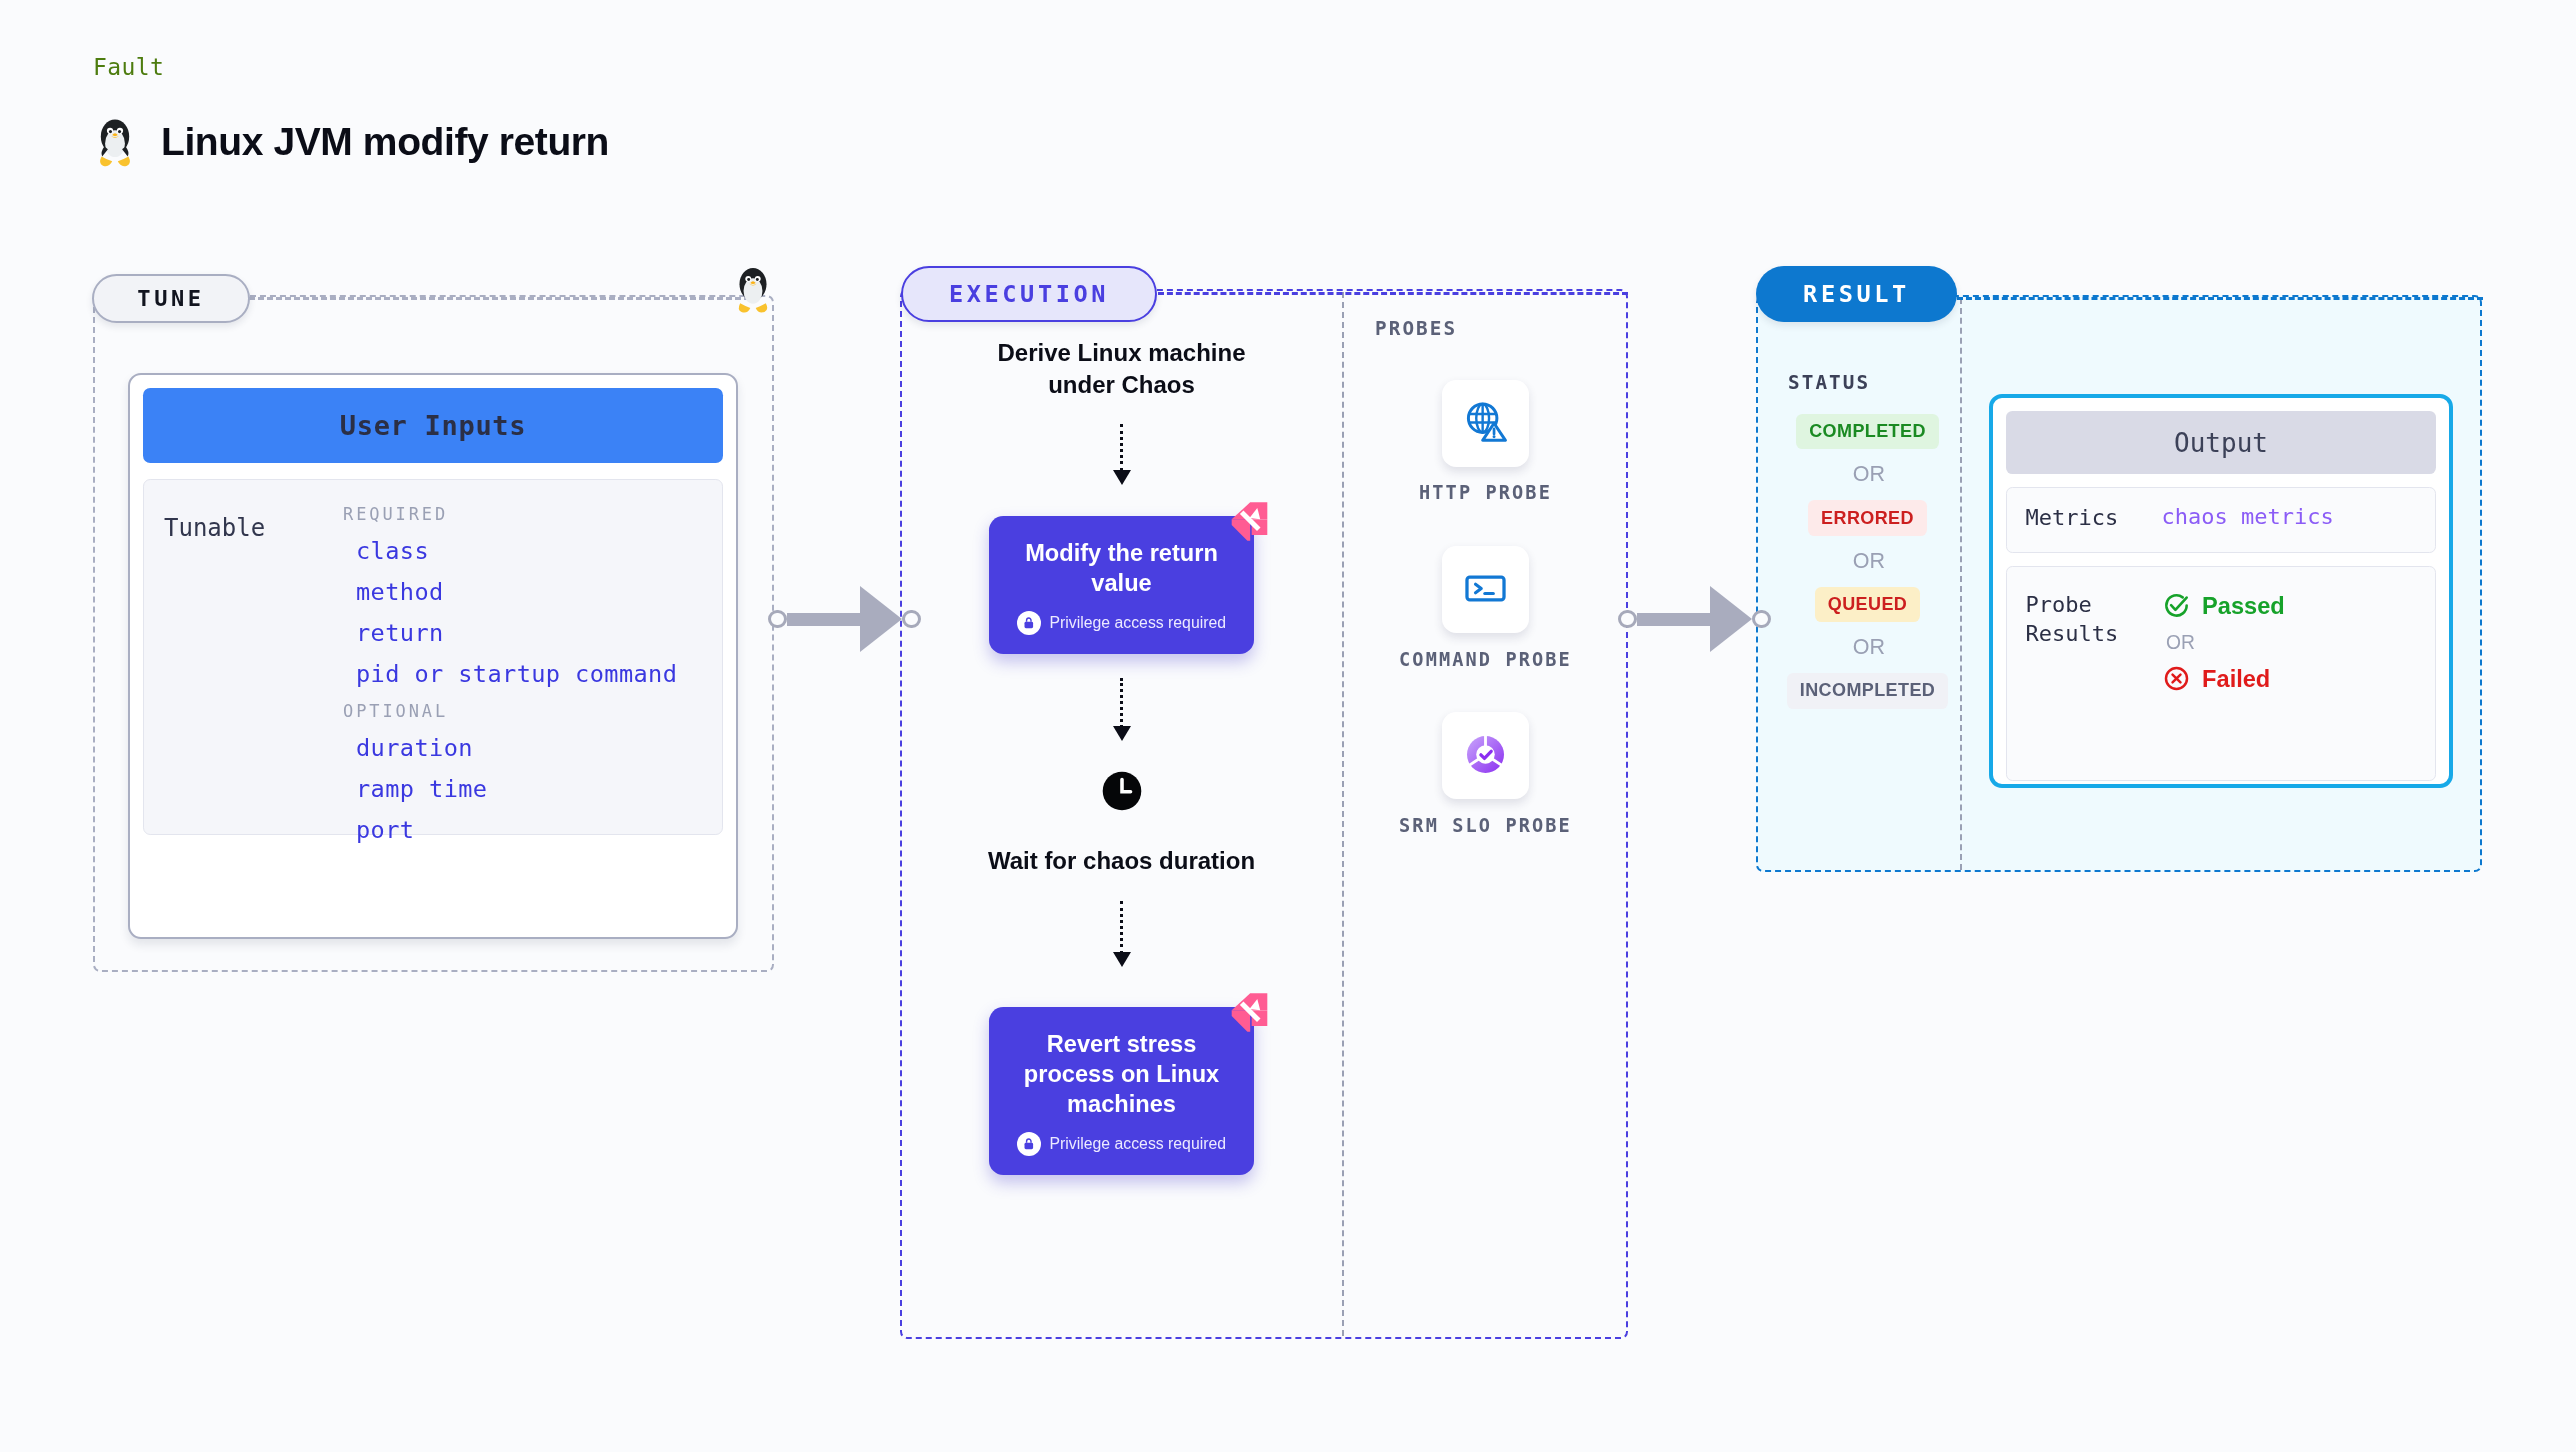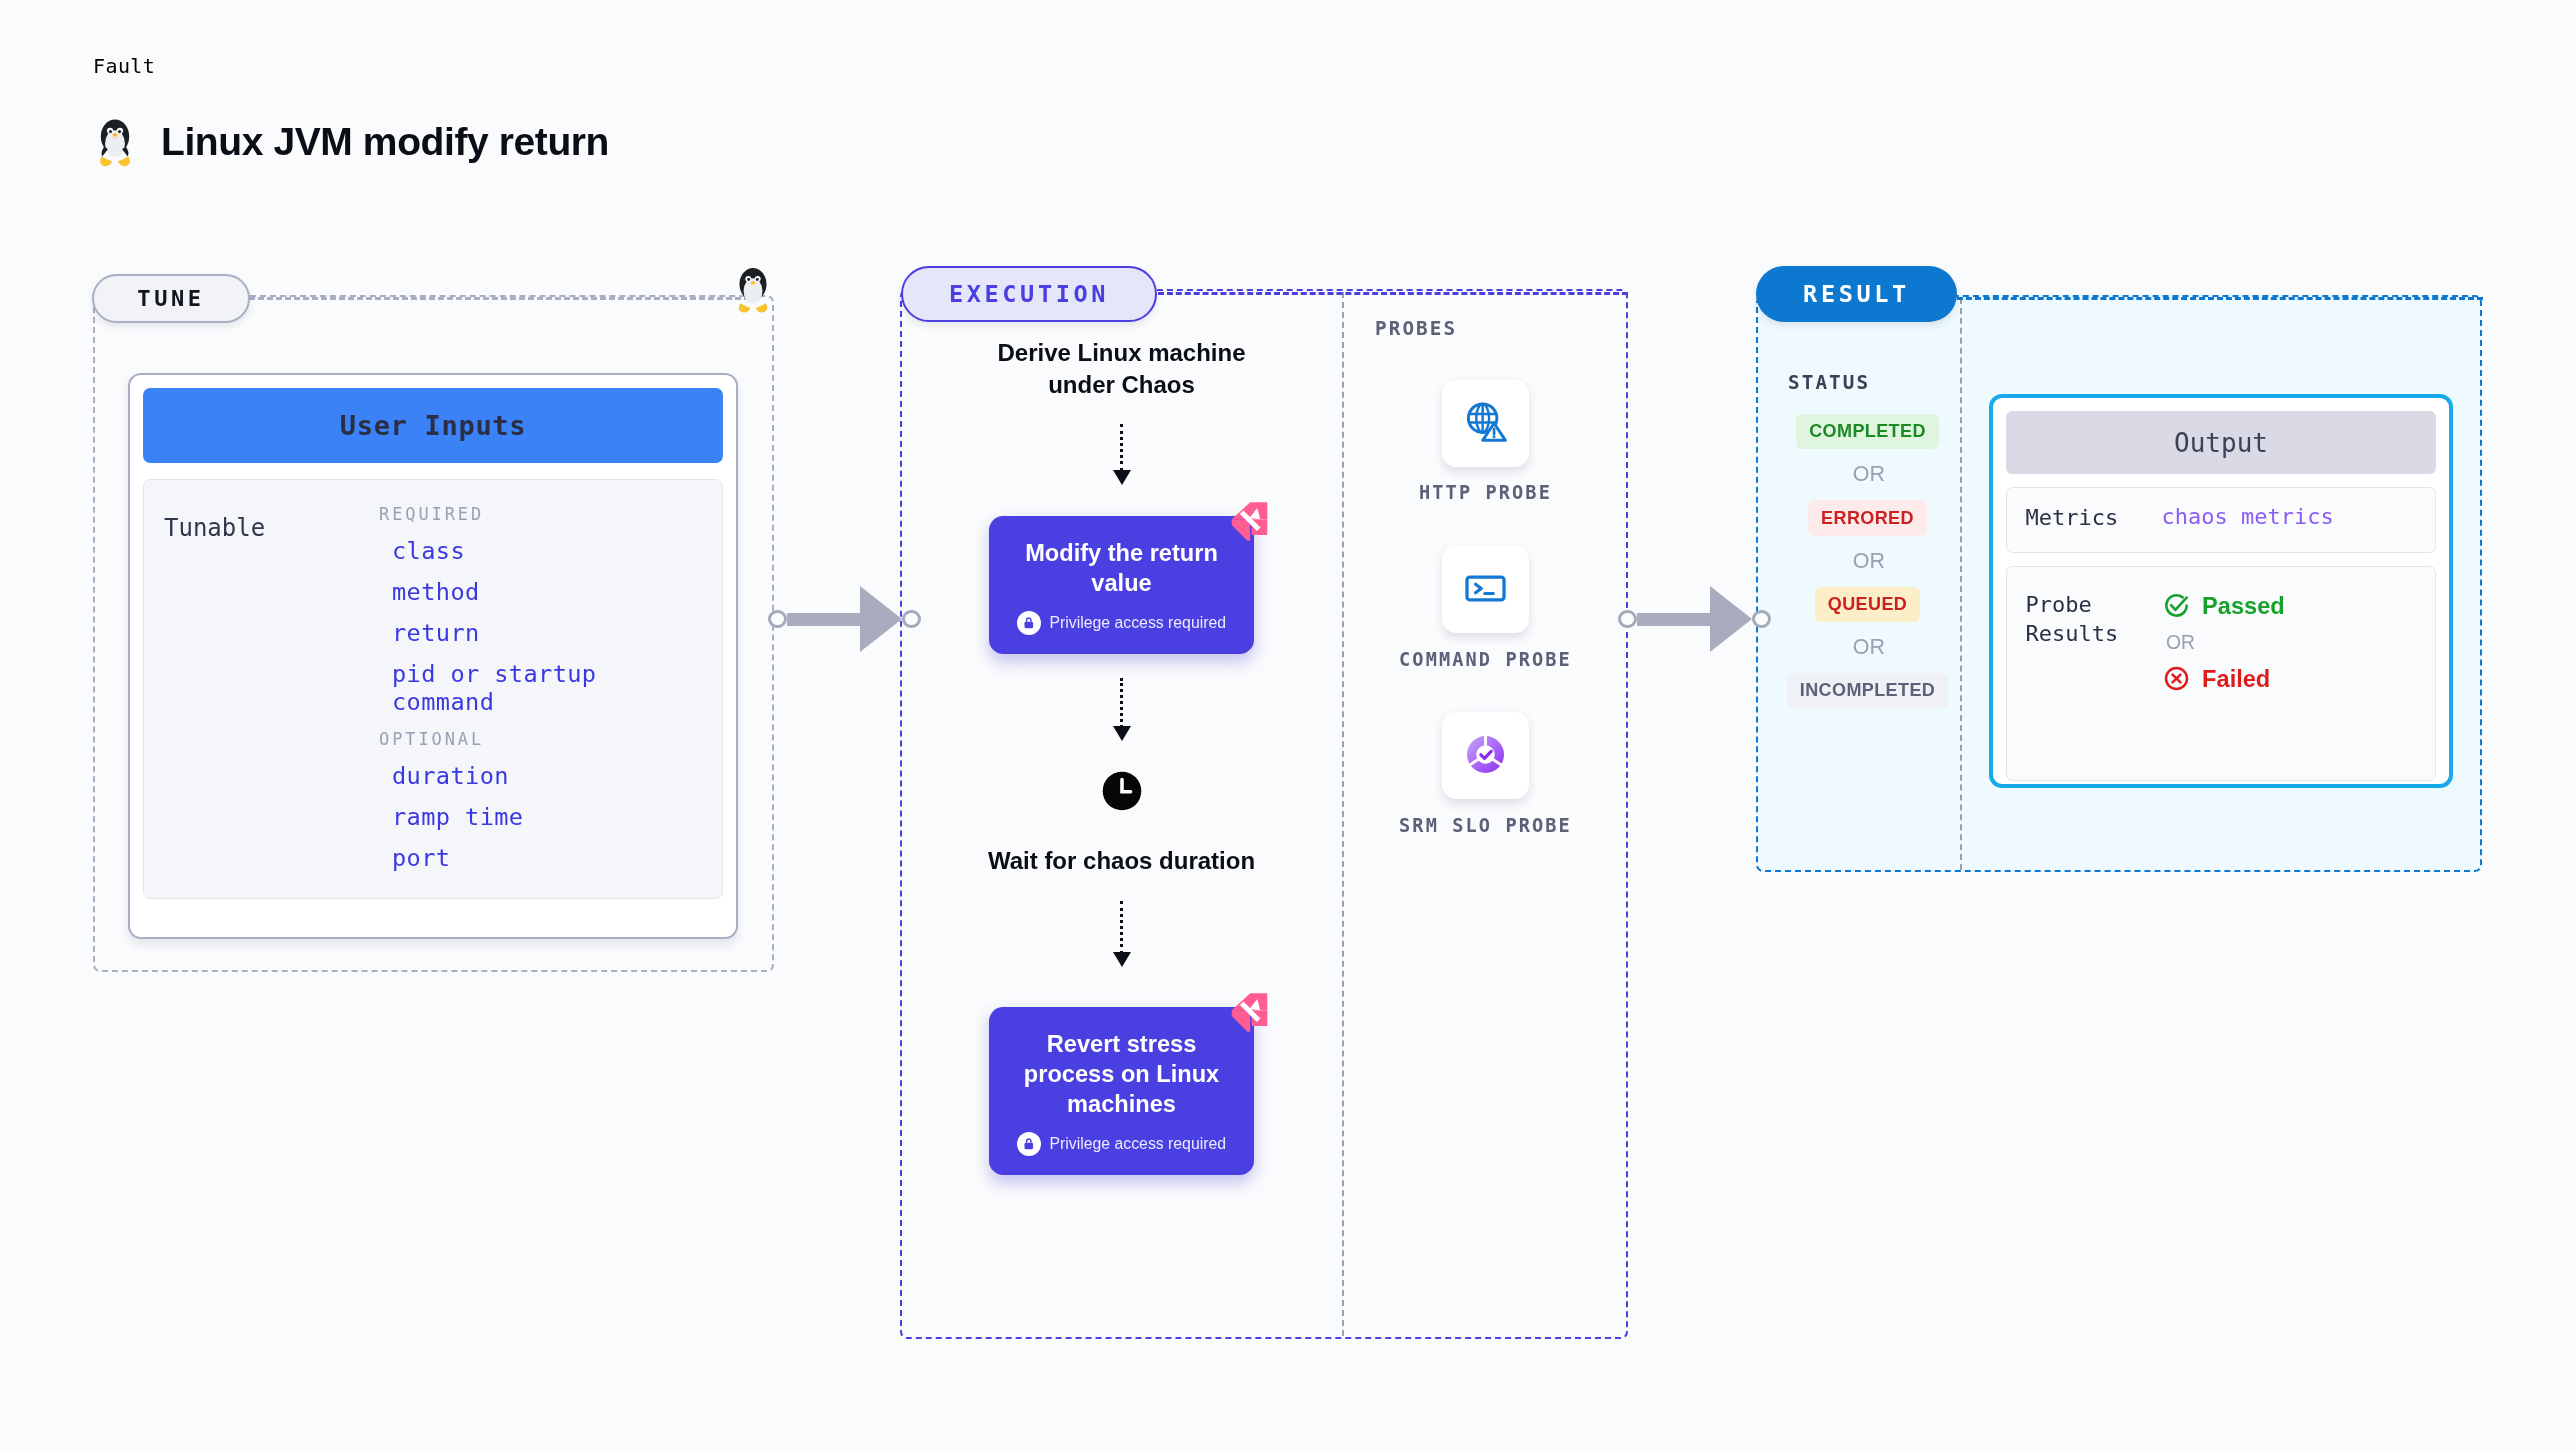--- a/index.html
+++ b/index.html
@@ -9,21 +9,21 @@
     background: #fafbfd;
     font-family: "Liberation Sans", sans-serif;
     overflow: hidden;
   }
   .stage { position: relative; width: 2576px; height: 1452px; }
 
   
   .fault-kicker {
     position: absolute; left: 93px; top: 54px;
     font-family: "DejaVu Sans Mono", monospace;
-    font-size: 20px; color: #000000; letter-spacing: 0.4px;
+    font-size: 23px; color: #4d7c0f; letter-spacing: 0.4px;
   }
   .title-row { position: absolute; left: 93px; top: 115px; display: flex; align-items: center; gap: 24px; }
   .title-text { font-size: 39px; font-weight: 700; color: #0b0d17; letter-spacing: -0.4px; }
 
   
   .tux { display: block; }
 
   
   .pill {
     position: absolute; display: flex; align-items: center; justify-content: center;
@@ -91,23 +91,23 @@
     background: #ffffff; border: 2.9px solid #a9aec2; border-radius: 13px;
     box-shadow: 0 5.7px 10px rgba(30,35,70,.10); padding: 13px;
   }
   .inputs-head {
     height: 75px; background: #3b82f6; border-radius: 7.2px;
     display: flex; align-items: center; justify-content: center;
     font-family: "DejaVu Sans Mono", monospace; font-size: 27px;
     font-weight: 700; color: #2b2f45; letter-spacing: 0.7px;
   }
   .inputs-body {
-    margin-top: 15.8px; height: 420px; background: #f5f6fa;
+    margin-top: 15.8px; height: 356px; background: #f5f6fa;
     border: 1.4px solid #e3e5ee; border-radius: 7.2px;
-    display: flex; padding: 24px 20px; gap: 36px;
+    display: flex; padding: 24px 20px;
   }
   .tunable-label {
     width: 179px; flex: 0 0 auto;
     font-family: "DejaVu Sans Mono", monospace; font-size: 24px; color: #31364d;
     padding-top: 10px;
   }
   .params { flex: 1; }
   .param-group-title {
     font-family: "DejaVu Sans Mono", monospace; font-size: 17px;
     color: #9aa0b4; letter-spacing: 2.9px; margin-bottom: 5.7px;

